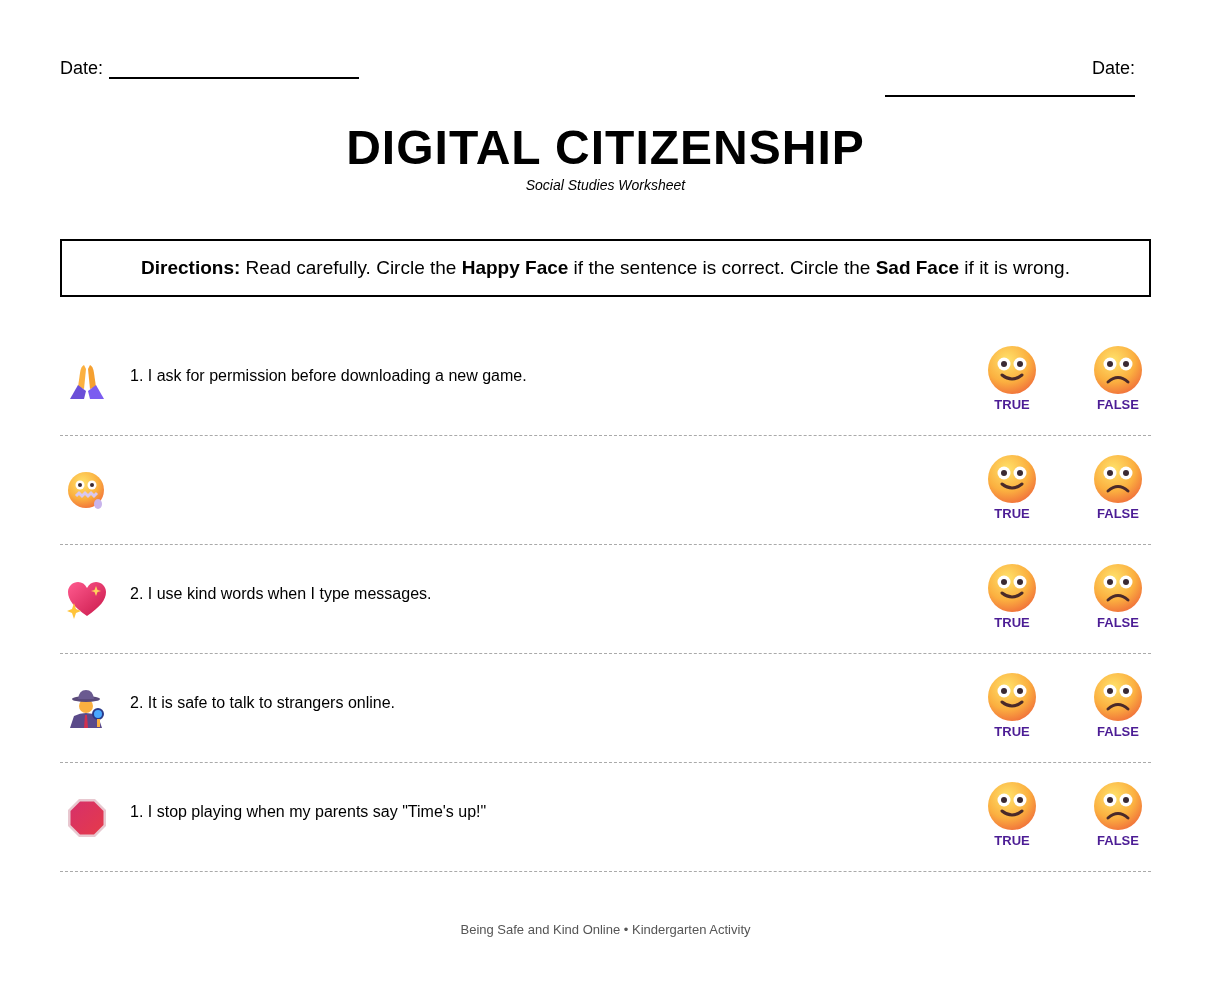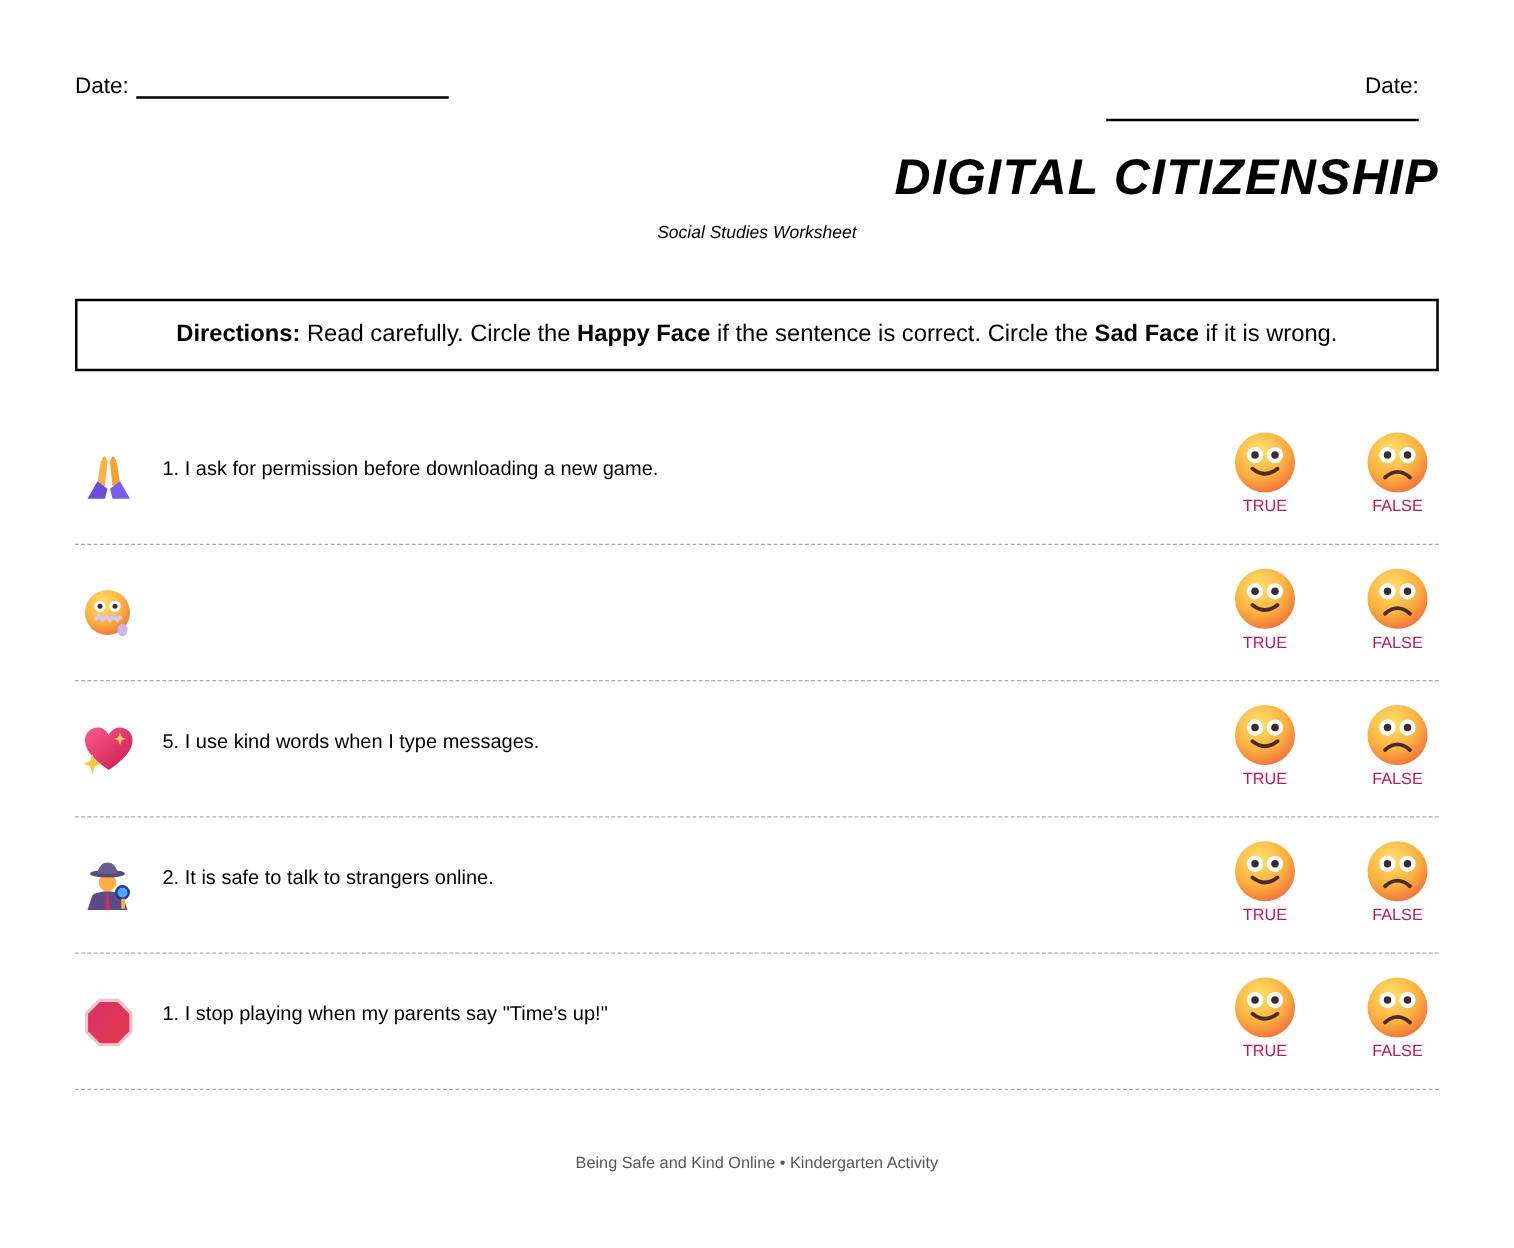--- a/index.html
+++ b/index.html
@@ -10,22 +10,22 @@
   .page { position: absolute; left: 60px; top: 0; width: 1091px; }
   .header-row { position: absolute; top: 58px; left: 0; width: 1091px; height: 24px; font-size: 18px; }
   .field { position: absolute; top: 0; display: flex; align-items: flex-end; }
   .field.name { left: 0; }
   .field.date { right: 16px; flex-direction: column; }
   .field .line { display: inline-block; border-bottom: 2px solid #000; height: 16px; margin-left: 6px; }
   .field.name .line { width: 250px; }
   .field.date .line { width: 250px; }
 
   .title {
-    position: absolute; top: 120px; left: 0; width: 1091px; text-align: right;
-    font-size: 40px; font-weight: bold; letter-spacing: 1px; font-style: italic;
+    position: absolute; top: 120px; left: 0; width: 1091px; text-align: center;
+    font-size: 48px; font-weight: bold; letter-spacing: 1px;
   }
   .subtitle {
     position: absolute; top: 177px; left: 0; width: 1091px; text-align: center;
     font-size: 14px; font-style: italic;
   }
   .directions {
     position: absolute; top: 239px; left: 0; width: 1087px; height: 54px;
     border: 2px solid #000; display: flex; align-items: center; justify-content: center;
     font-size: 19px; box-sizing: border-box; width: 1091px; height: 58px; text-align: right;
   }
@@ -40,21 +40,21 @@
   }
   .row .stmt {
     position: absolute; left: 70px; top: 40px; font-size: 16px;
   }
   .face-group {
     position: absolute; top: 18px; width: 70px; text-align: center;
   }
   .face-group.true { left: 917px; }
   .face-group.false { left: 1023px; }
   .face { width: 50px; height: 50px; margin: 0 auto; display: block; }
-  .face-label { font-size: 13px; font-weight: normal; margin-top: 2px; color: #be185d; }
+  .face-label { font-size: 13px; font-weight: bold; margin-top: 2px; color: #4c1d95; }
 
   .footer {
     position: absolute; top: 922px; left: 0; width: 1091px; text-align: center;
     font-size: 13px; color: #555;
   }
 </style>
 </head>
 <body>
 
 <svg width="0" height="0" style="position:absolute">
@@ -160,21 +160,21 @@
         <div class="face-label">FALSE</div>
       </div>
     </div>
 
     <div class="row">
       <svg class="icon" viewBox="0 0 42 42">
         <path d="M21 37 C8 28 2 21 2 13 C2 7 7 3 12 3 C16 3 19 5 21 9 C23 5 26 3 30 3 C35 3 40 7 40 13 C40 21 34 28 21 37 Z" fill="url(#heartGrad)"></path>
         <path d="M30 7 L31.5 11 L35 12 L31.5 13 L30 17 L28.5 13 L25 12 L28.5 11 Z" fill="#ffd45c"></path>
         <path d="M8 24 L10 30 L15 32 L10 34 L8 40 L6 34 L1 32 L6 30 Z" fill="#ffc43a"></path>
       </svg>
-      <span class="stmt">5. I use kind words when I type messages.</span>
+      <span class="stmt">2. I use kind words when I type messages.</span>
       <div class="face-group true">
         <svg class="face">
             <use href="#happy"></use>
           </svg>
         <div class="face-label">TRUE</div>
       </div>
       <div class="face-group false">
         <svg class="face">
             <use href="#sad"></use>
           </svg>

